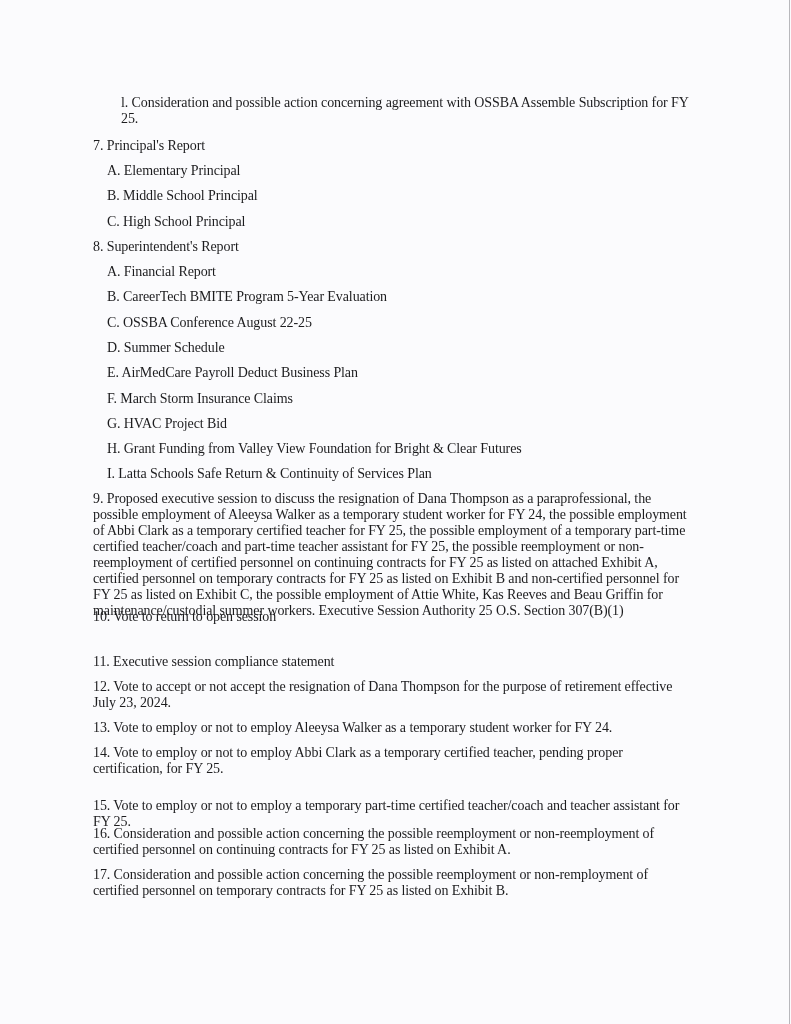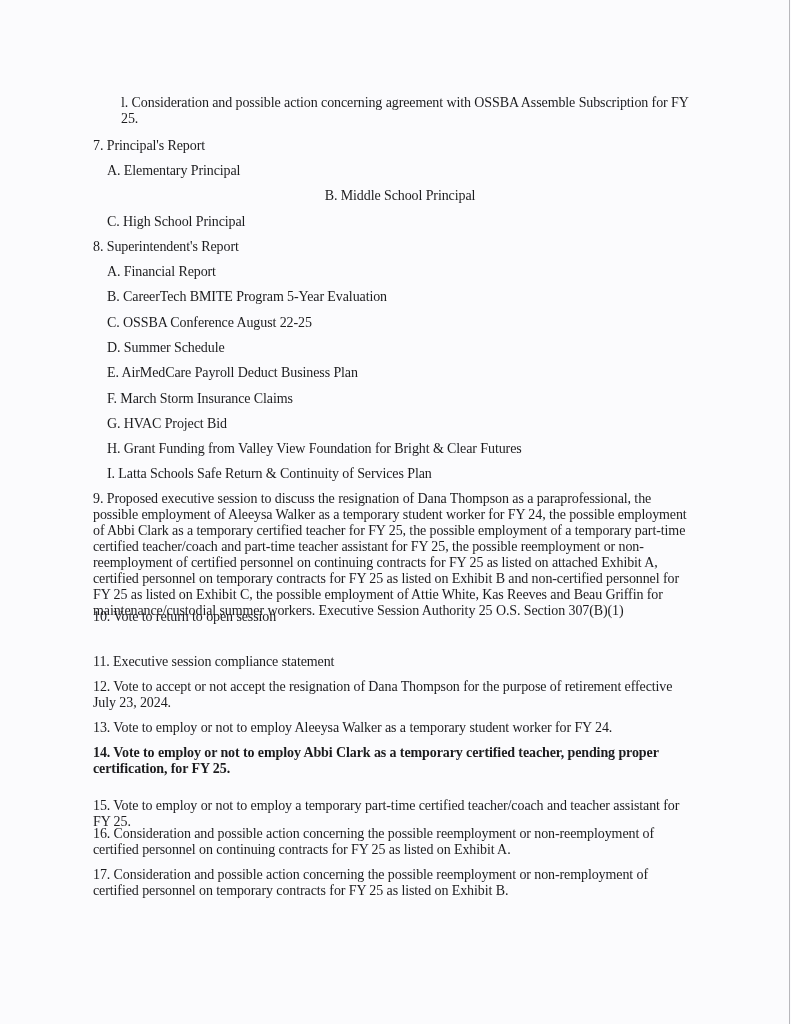--- a/index.html
+++ b/index.html
@@ -42,39 +42,39 @@
 </style>
 </head>
 <body>
 
 <div class="doc">
 
   <div class="item subsub" style="top:95px;">l. Consideration and possible action concerning agreement with OSSBA Assemble Subscription for FY 25.</div>
 
   <div class="item top" style="top:138px;">7. Principal's Report</div>
   <div class="item sub" style="top:163px;">A. Elementary Principal</div>
-  <div class="item sub" style="top:188px;text-align:center;">B. Middle School Principal</div>
+  <div class="item sub" style="top:188px;">B. Middle School Principal</div>
   <div class="item sub" style="top:214px;">C. High School Principal</div>
 
   <div class="item top" style="top:239px;">8. Superintendent's Report</div>
   <div class="item sub" style="top:264px;">A. Financial Report</div>
   <div class="item sub" style="top:289px;">B. CareerTech BMITE Program 5-Year Evaluation</div>
   <div class="item sub" style="top:315px;">C. OSSBA Conference August 22-25</div>
   <div class="item sub" style="top:340px;">D. Summer Schedule</div>
   <div class="item sub" style="top:365px;">E. AirMedCare Payroll Deduct Business Plan</div>
   <div class="item sub" style="top:391px;">F. March Storm Insurance Claims</div>
   <div class="item sub" style="top:416px;">G. HVAC Project Bid</div>
   <div class="item sub" style="top:441px;">H. Grant Funding from Valley View Foundation for Bright &amp; Clear Futures</div>
   <div class="item sub" style="top:466px;">I. Latta Schools Safe Return &amp; Continuity of Services Plan</div>
 
   <div class="item top" style="top:491px;">9. Proposed executive session to discuss the resignation of Dana Thompson as a paraprofessional, the possible employment of Aleeysa Walker as a temporary student worker for FY 24, the possible employment of Abbi Clark as a temporary certified teacher for FY 25, the possible employment of a temporary part-time certified teacher/coach and part-time teacher assistant for FY 25, the possible reemployment or non-reemployment of certified personnel on continuing contracts for FY 25 as listed on attached Exhibit A, certified personnel on temporary contracts for FY 25 as listed on Exhibit B and non-certified personnel for FY 25 as listed on Exhibit C, the possible employment of Attie White, Kas Reeves and Beau Griffin for maintenance/custodial summer workers. Executive Session Authority 25 O.S. Section 307(B)(1)</div>
   <div class="item top" style="top:609px;">10. Vote to return to open session</div>
   <div class="item top" style="top:654px;">11. Executive session compliance statement</div>
   <div class="item top" style="top:679px;">12. Vote to accept or not accept the resignation of Dana Thompson for the purpose of retirement effective July 23, 2024.</div>
   <div class="item top" style="top:720px;">13. Vote to employ or not to employ Aleeysa Walker as a temporary student worker for FY 24.</div>
-  <div class="item top" style="top:745px;font-weight:bold;">14. Vote to employ or not to employ Abbi Clark as a temporary certified teacher, pending proper certification, for FY 25.</div>
+  <div class="item top" style="top:745px;">14. Vote to employ or not to employ Abbi Clark as a temporary certified teacher, pending proper certification, for FY 25.</div>
   <div class="item top" style="top:786px;margin-top:12px;">15. Vote to employ or not to employ a temporary part-time certified teacher/coach and teacher assistant for FY 25.</div>
   <div class="item top" style="top:826px;">16. Consideration and possible action concerning the possible reemployment or non-reemployment of certified personnel on continuing contracts for FY 25 as listed on Exhibit A.</div>
   <div class="item top" style="top:867px;">17. Consideration and possible action concerning the possible reemployment or non-remployment of certified personnel on temporary contracts for FY 25 as listed on Exhibit B.</div>
 
 </div>
 
 <div class="page-edge"></div>
 
 </body></html>

